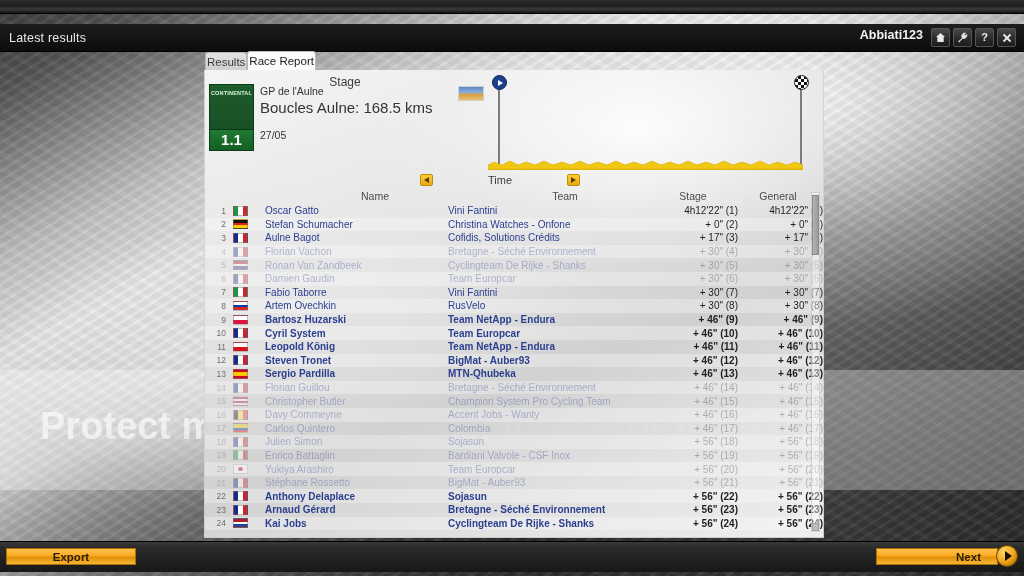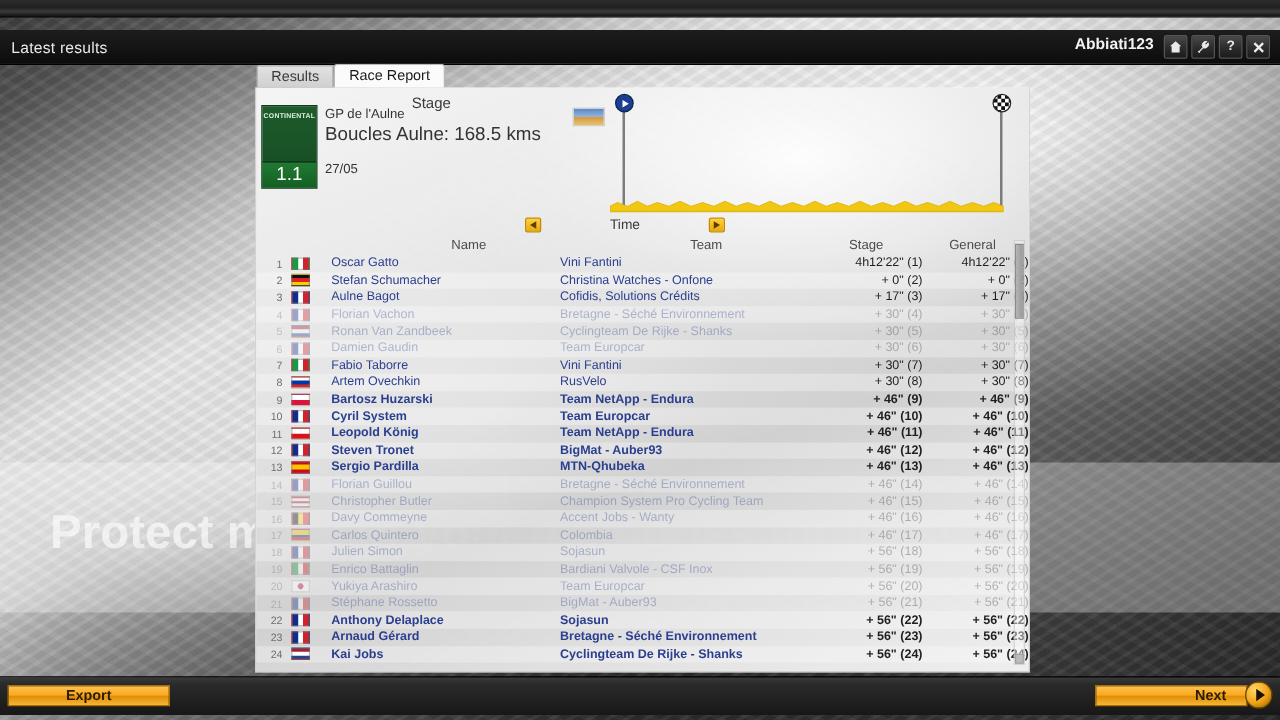--- a/index.html
+++ b/index.html
@@ -89,21 +89,21 @@
     opacity: .9;
   }
   .panel-inner { position: relative; width: 100%; height: 100%; }
 
   
   .tabs {
     position: absolute; left: 205px; top: 51px; height: 19px;
     display: flex; align-items: flex-end; gap: 0; z-index: 6;
   }
   .tab {
-    height: 18px; padding: 0 11px;
+    height: 18px; padding: 0 1px;
     font-size: 11.5px; color: #2b2b2b;
     display: flex; align-items: center; justify-content: center;
     border: 1px solid #b9b9b9; border-bottom: none;
     border-top-left-radius: 3px; border-top-right-radius: 3px;
     cursor: pointer; white-space: nowrap;
   }
   .tab.inactive { background: linear-gradient(180deg,#e2e2e2,#cfcfcf); color:#3a3a3a; }
   .tab.active { background: #fbfbfb; color: #1a1a1a; height: 19px; }
 
   
@@ -118,21 +118,21 @@
     background: linear-gradient(180deg,#1d5c2b 0%, #164a22 100%);
     border: 1px solid #0f3a1a;
     display: flex; flex-direction: column; justify-content: space-between;
   }
   .race-badge .cont {
     color: #ddf0dd; font-size: 5.5px; font-weight: bold;
     letter-spacing: .2px; text-align: center; padding-top: 5px;
   }
   .race-badge .cls {
     background: linear-gradient(180deg,#1f7a33,#146023);
-    color: #ffffff; font-size: 15px; font-weight: normal;
+    color: #ffffff; font-size: 15px; font-weight: bold;
     text-align: center; padding: 1px 0 2px; border-top: 1px solid #0c3315;
   }
   .race-info { position: absolute; left: 55px; top: 15px; }
   .race-info .rname { font-size: 10.5px; color: #333; }
   .race-info .rdist { font-size: 15px; color: #333; margin-top: 2px; }
   .race-info .rdate { font-size: 10.5px; color: #333; margin-top: 13px; }
 
   
   .thumb {
     position: absolute; left: 253px; top: 16px; width: 26px; height: 15px;

